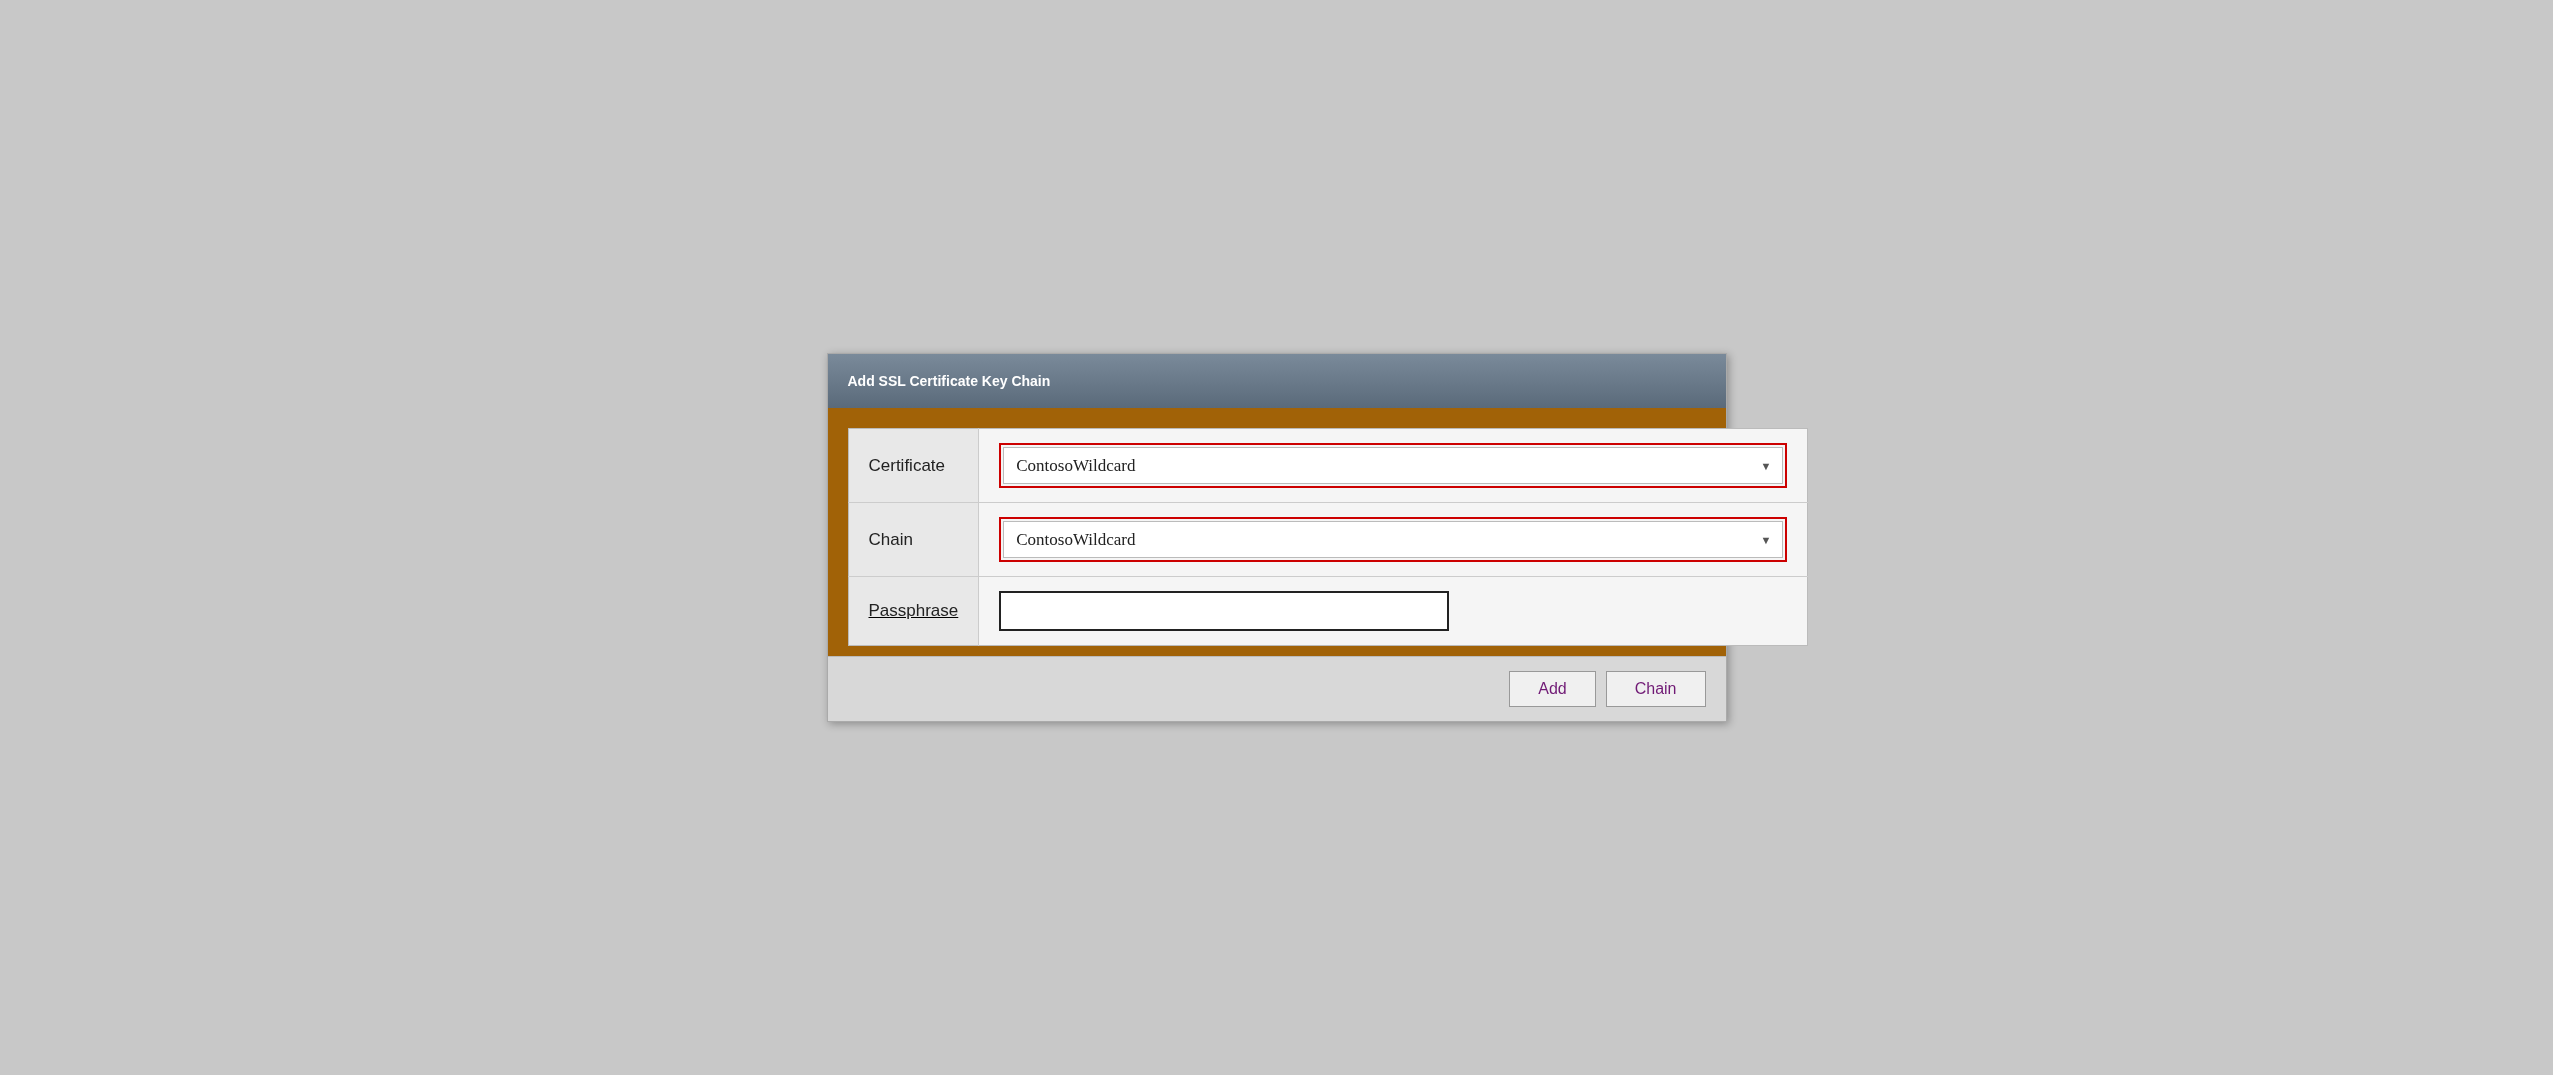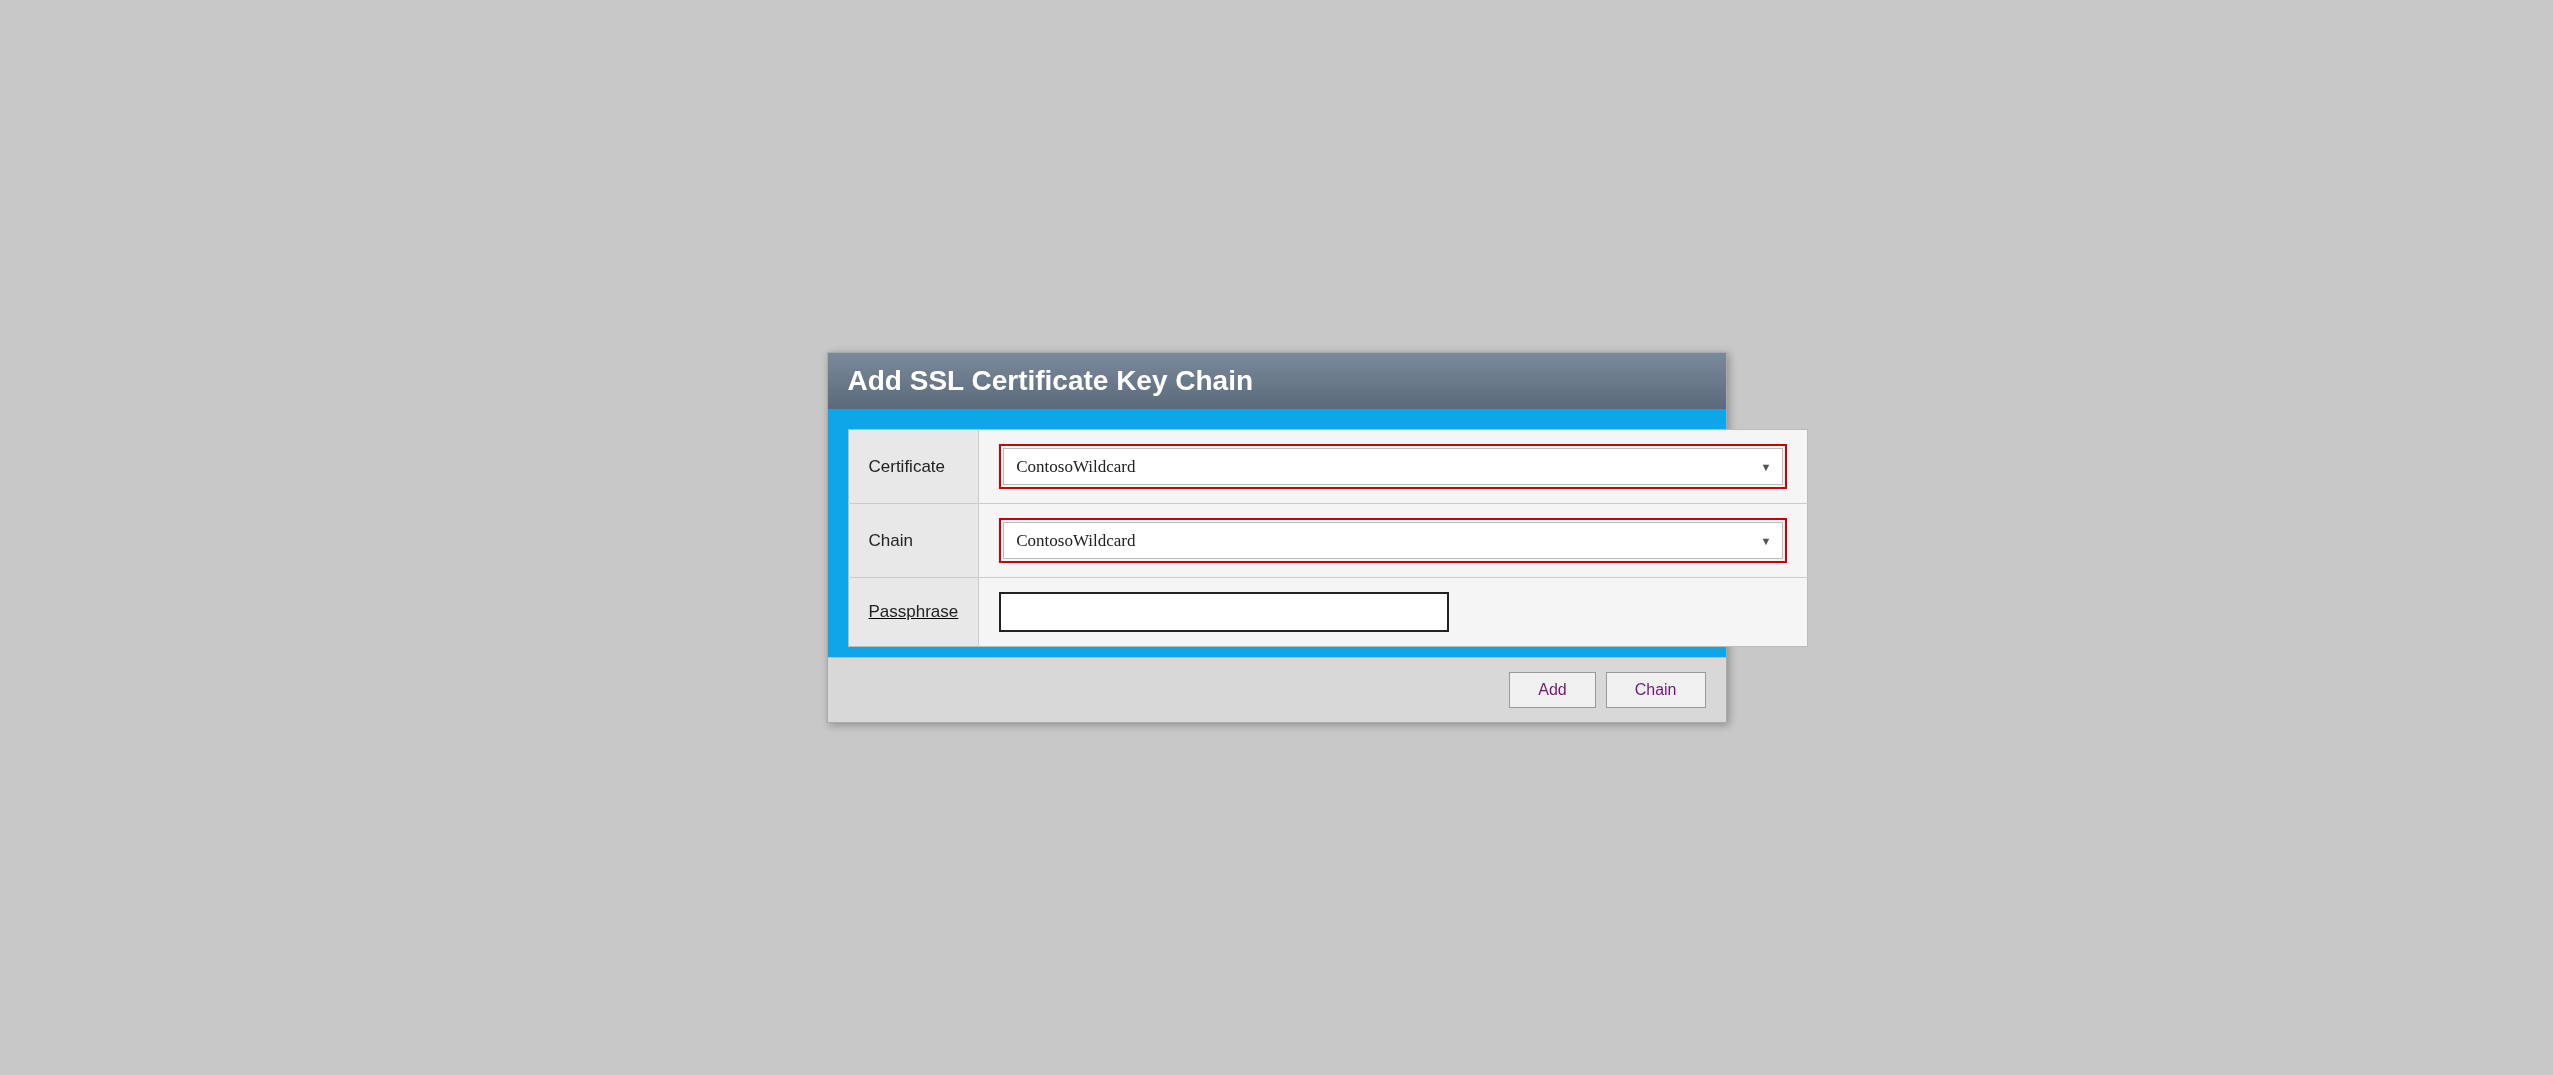--- a/index.html
+++ b/index.html
@@ -20,28 +20,28 @@
     .dialog {
       width: 900px;
       background: #e8e8e8;
       border: 1px solid #aaa;
       box-shadow: 2px 2px 8px rgba(0,0,0,0.3);
     }
 
     .dialog-header {
       background: linear-gradient(to bottom, #7a8a9a, #5a6a7a);
       color: white;
-      padding: 12px 20px;
-      font-size: 28px;
+      padding: 19px 20px;
+      font-size: 14px;
       font-weight: bold;
     }
 
     .dialog-body {
       padding: 20px 20px 10px 20px;
-      background: #0ea5e9;
+      background: #a16207;
     }
 
     .form-table {
       width: 100%;
       border-collapse: collapse;
       background: #f0f0f0;
       border: 1px solid #bbb;
     }
 
     .form-table tr {

